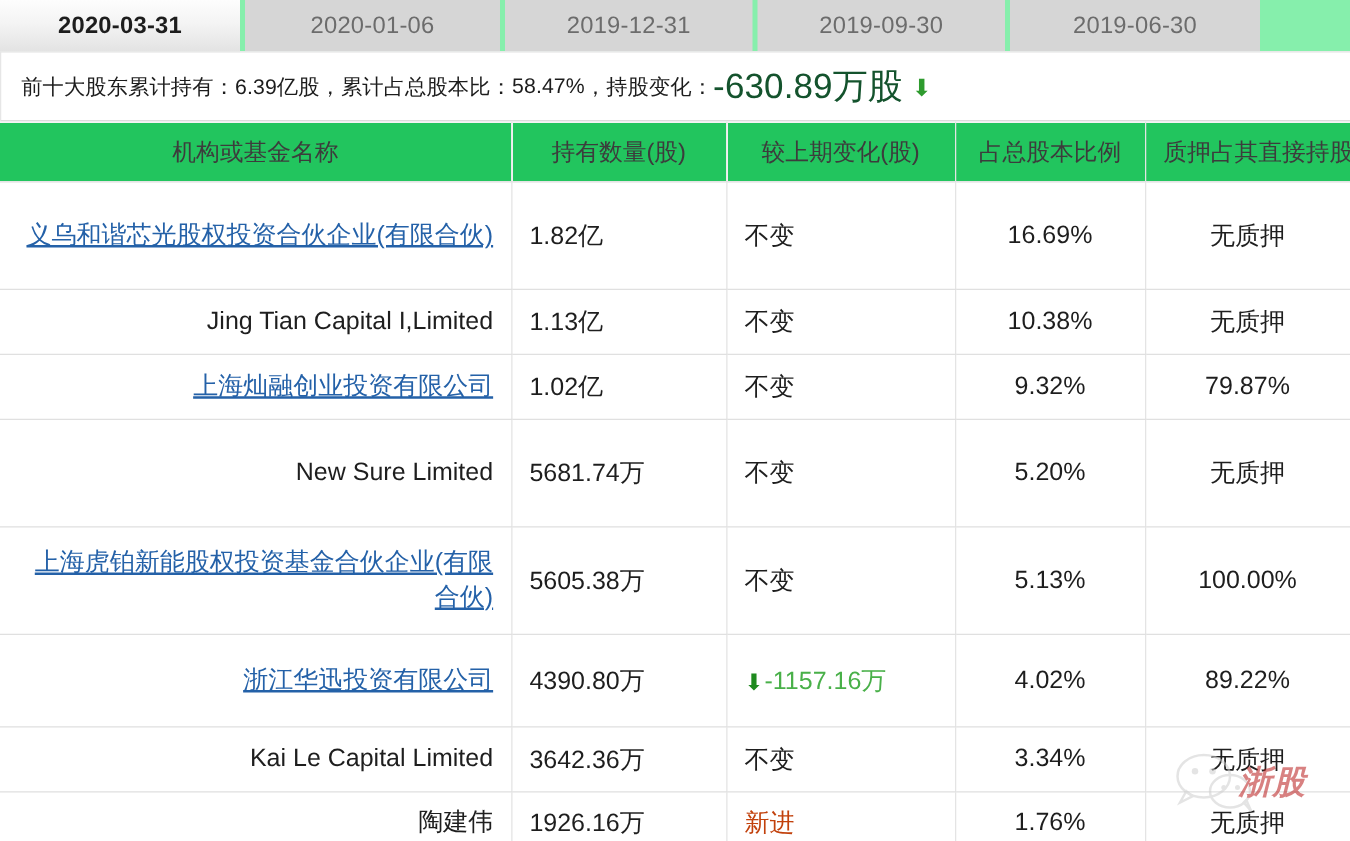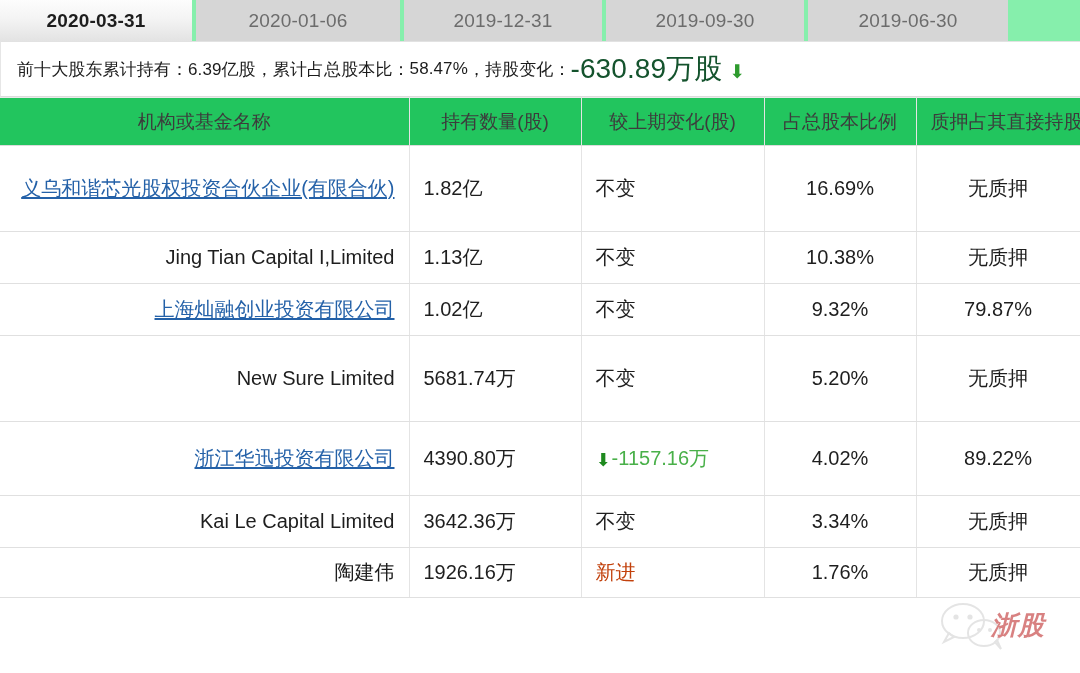--- a/index.html
+++ b/index.html
@@ -287,20 +287,31 @@
             <span class="holder-plain">New Sure Limited</span>
           </td>
           <td class="cell-qty">5681.74万</td>
           <td class="cell-chg">
             <span class="chg-unchanged">不变</span>
           </td>
           <td class="cell-pct">5.20%</td>
           <td class="cell-pledge">无质押</td>
         </tr>
 
+        <tr class="r-tall">
+          <td class="cell-name">
+            <span class="holder-link">上海虎铂新能股权投资基金合伙企业(有限合伙)</span>
+          </td>
+          <td class="cell-qty">5605.38万</td>
+          <td class="cell-chg">
+            <span class="chg-unchanged">不变</span>
+          </td>
+          <td class="cell-pct">5.13%</td>
+          <td class="cell-pledge">100.00%</td>
+        </tr>
 
         <tr class="r-mid">
           <td class="cell-name">
             <span class="holder-link">浙江华迅投资有限公司</span>
           </td>
           <td class="cell-qty">4390.80万</td>
           <td class="cell-chg">
             <span class="chg-down"><span class="arrow">⬇</span><span>-1157.16万</span></span>
           </td>
           <td class="cell-pct">4.02%</td>

